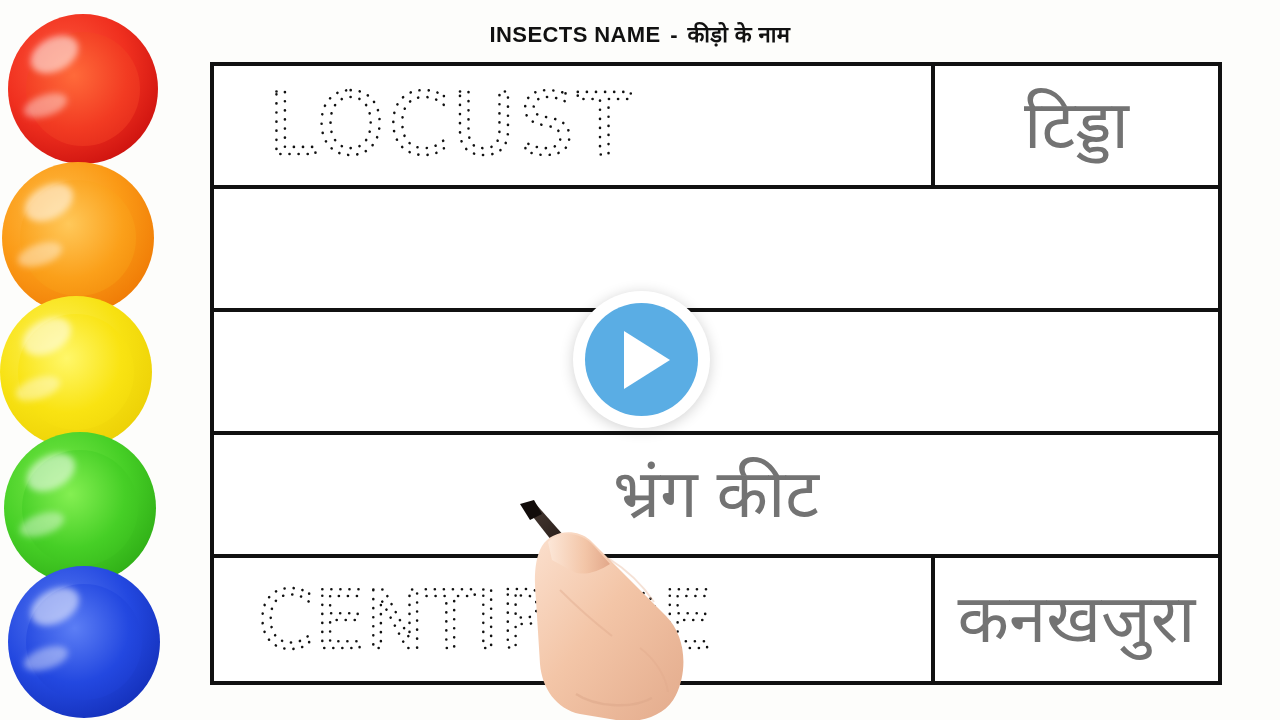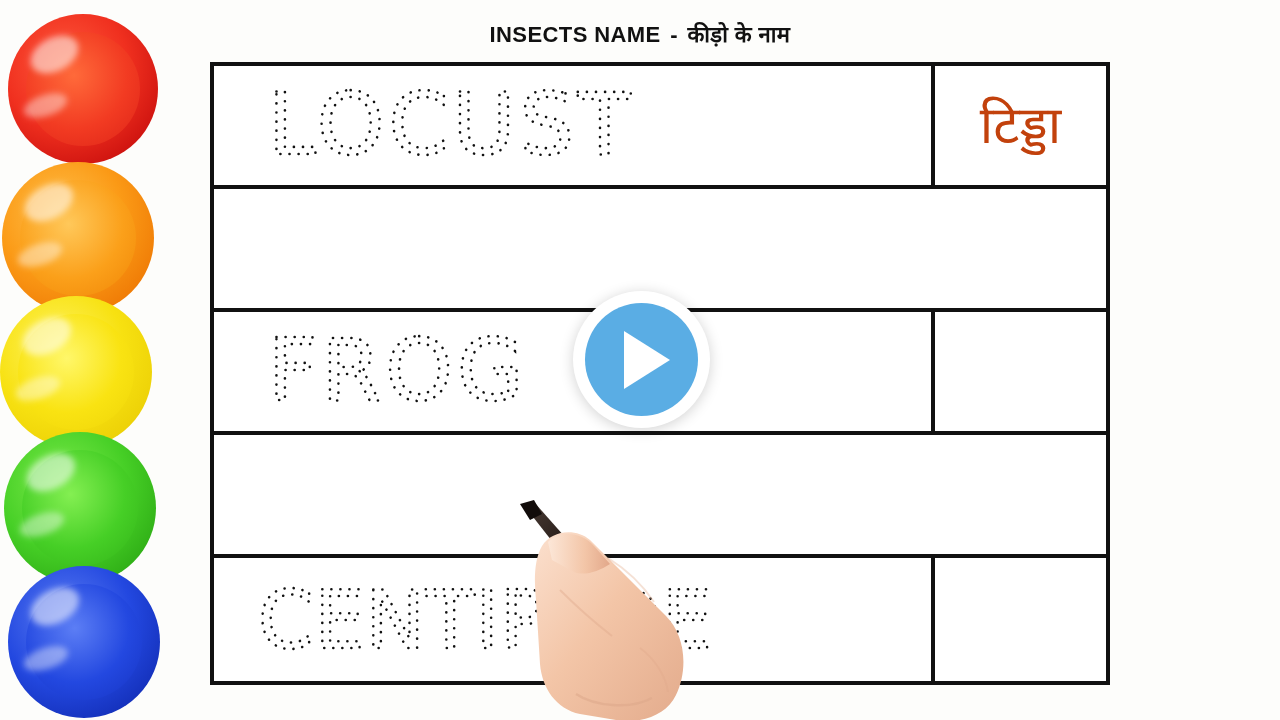--- a/index.html
+++ b/index.html
@@ -76,21 +76,21 @@
   }
   .title-en { font-weight: bold; }
   .title-sep { font-weight: bold; padding: 0 3px; }
   .title-hi { font-weight: bold; font-family: "Liberation Sans", sans-serif; }
 
   
   .sheet {
     position: absolute;
     left: 210px;
     top: 62px;
-    width: 900px;
+    width: 1012px;
     height: 623px;
     border: 4px solid #111111;
     box-sizing: border-box;
     background: #ffffff;
     z-index: 2;
   }
   .sheet-row {
     display: flex;
     height: 20%;
     box-sizing: border-box;
@@ -120,22 +120,22 @@
     font-family: "DejaVu Sans", sans-serif;
     font-weight: 400;
     fill: none;
     stroke: #111111;
     stroke-width: 2.6;
     stroke-linecap: round;
     stroke-dasharray: 0.1 9;
   }
 
   .hi-word {
-    font-size: 52px;
-    color: #c2410c;
+    font-size: 67px;
+    color: #737373;
     white-space: nowrap;
     font-family: "Liberation Sans", sans-serif;
     line-height: 1.05;
   }
 
   
   .play-btn {
     position: absolute;
     left: 573px;
     top: 291px;
@@ -243,35 +243,36 @@
     </div>
     <div class="cell-hi">
       <span class="hi-word">टिड्डा</span>
     </div>
   </div>
 
   <div class="sheet-row">
   </div>
 
   <div class="sheet-row">
-    <div class="cell-en">
-      <svg class="trace-svg" width="660" height="108" viewBox="0 0 660 108">
-        <text x="2" y="82" font-size="86" letter-spacing="4">FROG</text>
-      </svg>
-    </div>
-  </div>
-
-  <div class="sheet-row">
+  </div>
+
+  <div class="sheet-row">
+    <div class="cell-hi">
+      <span class="hi-word">भ्रंग  कीट</span>
+    </div>
   </div>
 
   <div class="sheet-row">
     <div class="cell-en" style="padding-left:42px;">
       <svg class="trace-svg" width="680" height="108" viewBox="0 0 680 108">
         <text x="2" y="82" font-size="80" letter-spacing="1">CENTIPEDE</text>
       </svg>
+    </div>
+    <div class="cell-hi">
+      <span class="hi-word">कनखजुरा</span>
     </div>
   </div>
 
 </div>
 
 <div class="play-btn" title="Play">
   <div class="play-inner">
     <div class="play-tri"></div>
   </div>
 </div>

